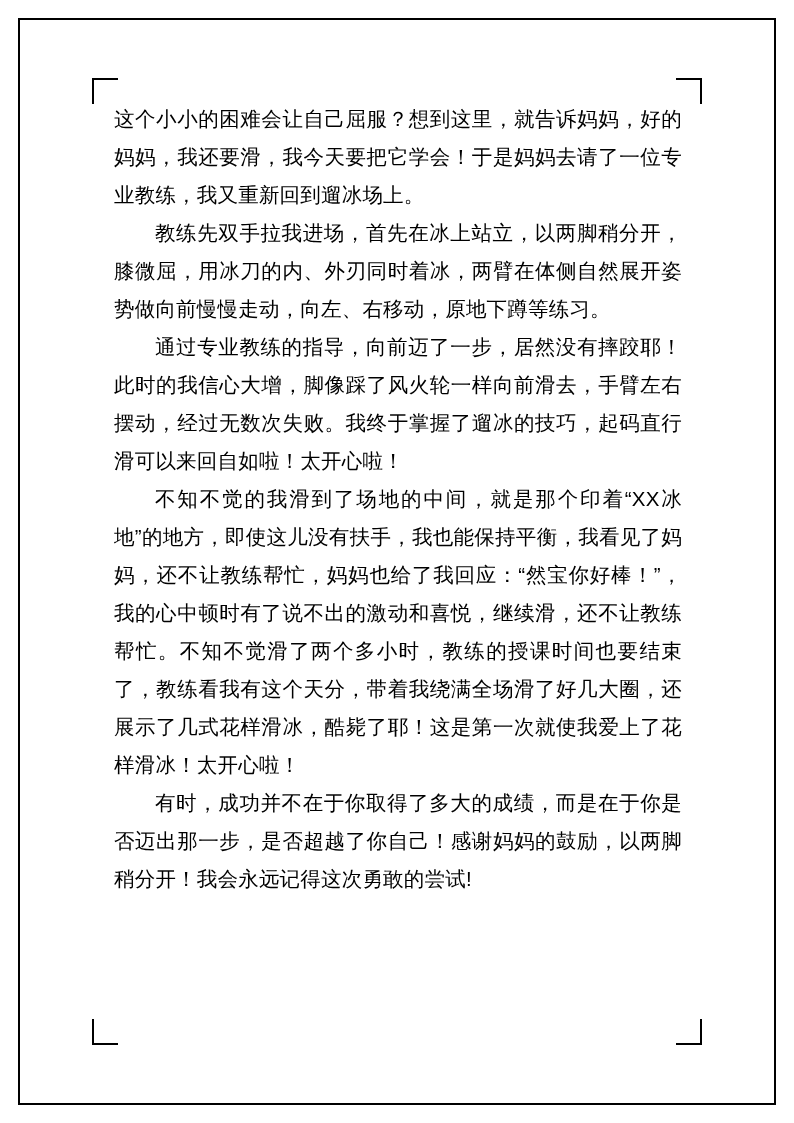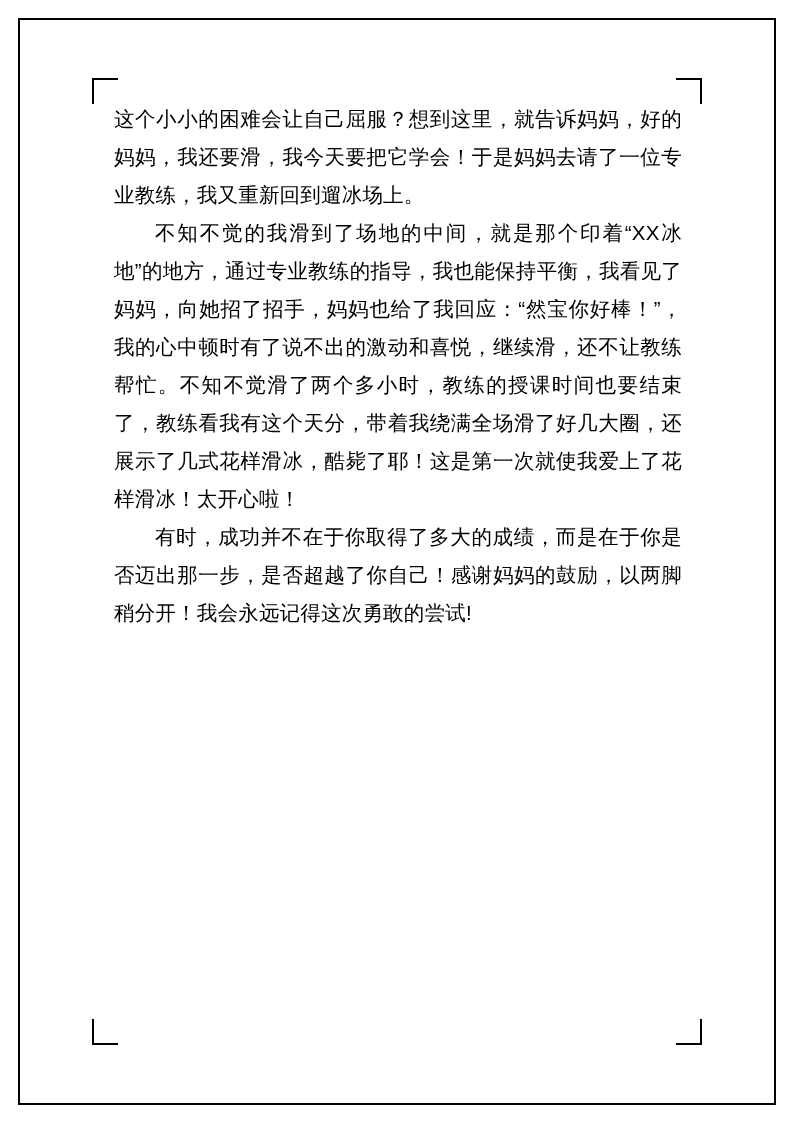--- a/index.html
+++ b/index.html
@@ -95,17 +95,19 @@
     <span class="h"></span>
       <span class="v"></span>
   </div>
   <div class="crop-mark crop-br">
     <span class="h"></span>
       <span class="v"></span>
   </div>
 
   <div class="content">
     <p class="para">这个小小的困难会让自己屈服？想到这里，就告诉妈妈，好的妈妈，我还要滑，我今天要把它学会！于是妈妈去请了一位专业教练，我又重新回到遛冰场上。</p>
-    <p class="para indent">不知不觉的我滑到了场地的中间，就是那个印着“XX冰地”的地方，通过专业教练的指导，我也能保持平衡，我看见了妈妈，向她招了招手，妈妈也给了我回应：“然宝你好棒！”，我的心中顿时有了说不出的激动和喜悦，继续滑，还不让教练帮忙。不知不觉滑了两个多小时，教练的授课时间也要结束了，教练看我有这个天分，带着我绕满全场滑了好几大圈，还展示了几式花样滑冰，酷毙了耶！这是第一次就使我爱上了花样滑冰！太开心啦！</p>
+    <p class="para indent">教练先双手拉我进场，首先在冰上站立，以两脚稍分开，膝微屈，用冰刀的内、外刃同时着冰，两臂在体侧自然展开姿势做向前慢慢走动，向左、右移动，原地下蹲等练习。</p>
+    <p class="para indent">通过专业教练的指导，向前迈了一步，居然没有摔跤耶！此时的我信心大增，脚像踩了风火轮一样向前滑去，手臂左右摆动，经过无数次失败。我终于掌握了遛冰的技巧，起码直行滑可以来回自如啦！太开心啦！</p>
+    <p class="para indent">不知不觉的我滑到了场地的中间，就是那个印着“XX冰地”的地方，即使这儿没有扶手，我也能保持平衡，我看见了妈妈，还不让教练帮忙，妈妈也给了我回应：“然宝你好棒！”，我的心中顿时有了说不出的激动和喜悦，继续滑，还不让教练帮忙。不知不觉滑了两个多小时，教练的授课时间也要结束了，教练看我有这个天分，带着我绕满全场滑了好几大圈，还展示了几式花样滑冰，酷毙了耶！这是第一次就使我爱上了花样滑冰！太开心啦！</p>
     <p class="para indent">有时，成功并不在于你取得了多大的成绩，而是在于你是否迈出那一步，是否超越了你自己！感谢妈妈的鼓励，以两脚稍分开！我会永远记得这次勇敢的尝试!</p>
   </div>
 
 </div>
 
 </body></html>

